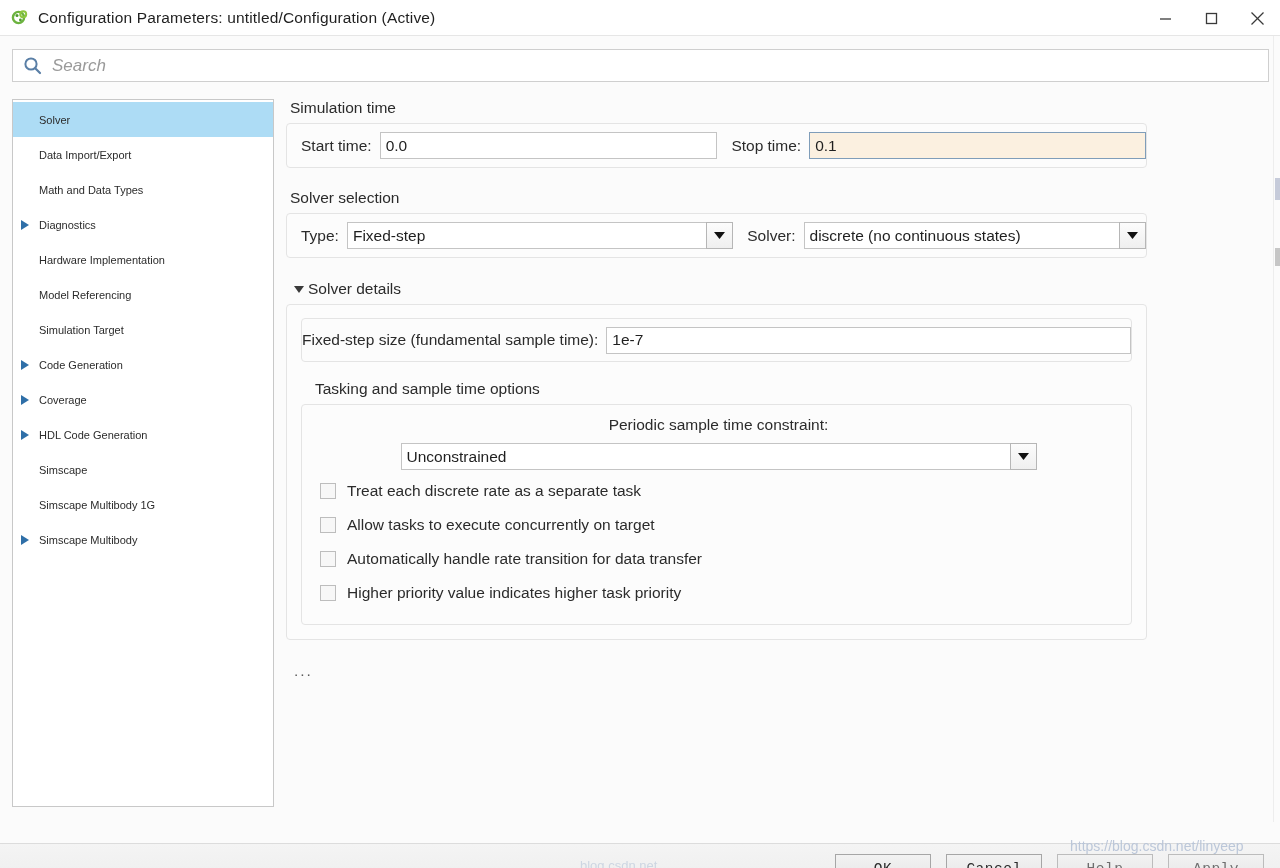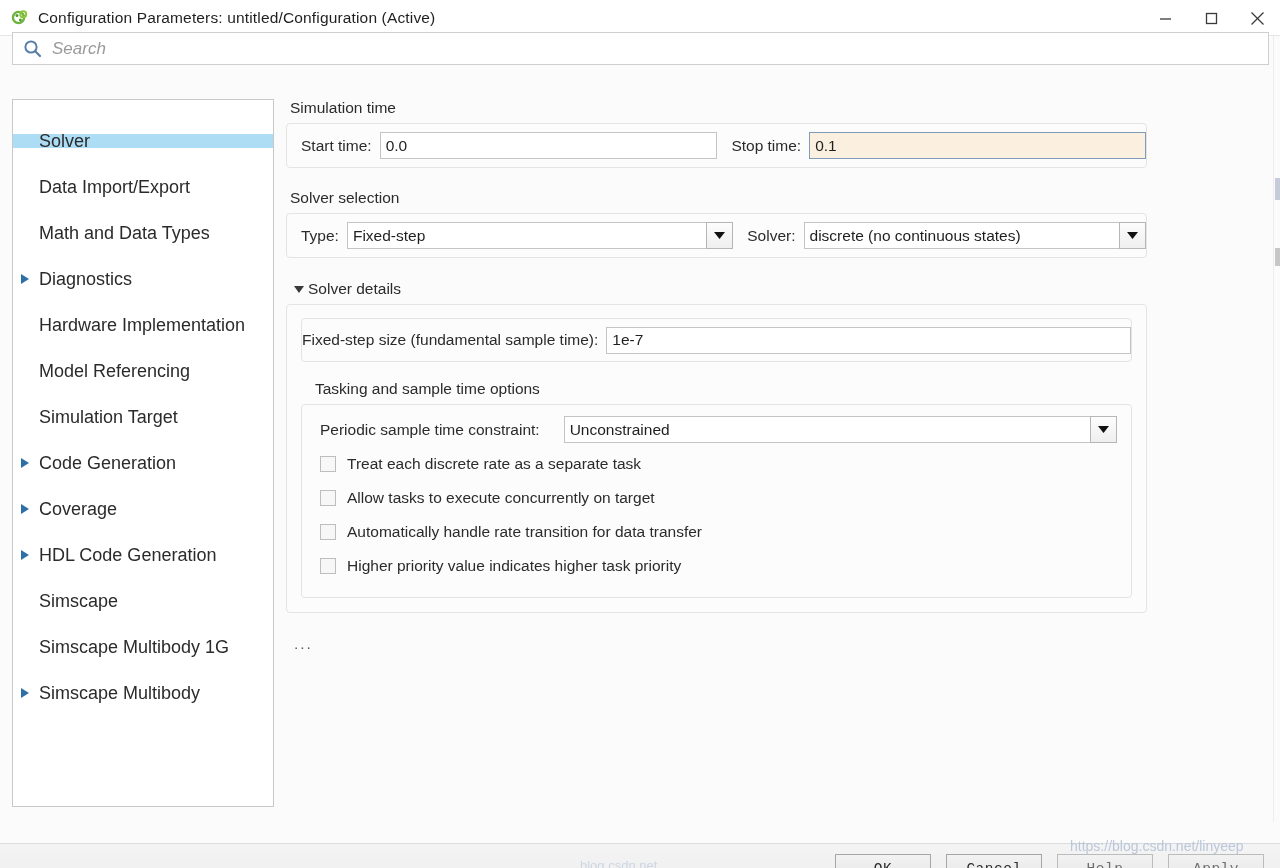--- a/index.html
+++ b/index.html
@@ -43,21 +43,21 @@
     display: flex; align-items: center; justify-content: center;
   }
   .winbtn svg { display: block; }
   .titlebar-sep {
     position: absolute; left: 0; top: 35px;
     width: 1280px; height: 1px; background: #e6e6e6;
   }
 
   
   .searchwrap {
-    position: absolute; left: 12px; top: 32px;
+    position: absolute; left: 12px; top: 49px;
     width: 1257px; height: 33px;
     box-sizing: border-box;
     border: 1px solid #cfcfcf;
     background: #ffffff;
     display: flex; align-items: center;
   }
   .search-icon { margin-left: 10px; margin-right: 10px; width: 19px; height: 19px; flex: 0 0 auto;}
   .search-input {
     border: none; outline: none; background: transparent;
     font-family: "Liberation Sans", sans-serif;
@@ -71,26 +71,25 @@
   .tree {
     position: absolute; left: 12px; top: 99px;
     width: 262px; height: 708px;
     box-sizing: border-box;
     background: #ffffff;
     border: 1px solid #c8c8c8;
     overflow: hidden;
   }
   .tree-inner { padding-top: 2px; }
   .tree-item {
-    height: 14px;
+    height: 35px;
     display: flex; align-items: center;
-    font-size: 18px; color: #2b2b2b;
+    font-size: 11px; color: #2b2b2b;
     padding-left: 0;
     white-space: nowrap;
-    margin-top: 32px;
   }
   .tree-item.sel {
     background: #addcf5;
   }
   .tree-arrow {
     width: 24px; flex: 0 0 auto;
     display: flex; align-items: center; justify-content: center;
   }
   .tree-arrow svg { display:block; }
   .tree-label { padding-left: 2px; }
@@ -399,21 +398,21 @@
     <div class="panel" style="margin-top:6px; padding:13px 14px 14px 14px;">
 
       <div class="panel row" style="height:44px; gap:8px; background:#fcfcfc;">
         <span class="lbl">Fixed-step size (fundamental sample time):</span>
         <input class="tf" type="text" style="width: 553px;" value="1e-7">
       </div>
 
       <div class="grp-title" style="margin-top:18px; margin-left:14px;">Tasking and sample time options</div>
 
       <div class="panel" style="padding:11px 14px 14px 18px;">
-        <div class="row" style="gap:24px;">
+        <div class="row" style="gap:9px;flex-direction:column;">
           <span class="lbl">Periodic sample time constraint:</span>
           <div class="combo" style="width:636px;">
             <div class="cbox">Unconstrained</div>
             <div class="cbtn">
               <svg width="11" height="7" viewBox="0 0 11 7">
                   <polygon points="0,0 11,0 5.5,7" fill="#111"></polygon>
                 </svg>
             </div>
           </div>
         </div>

